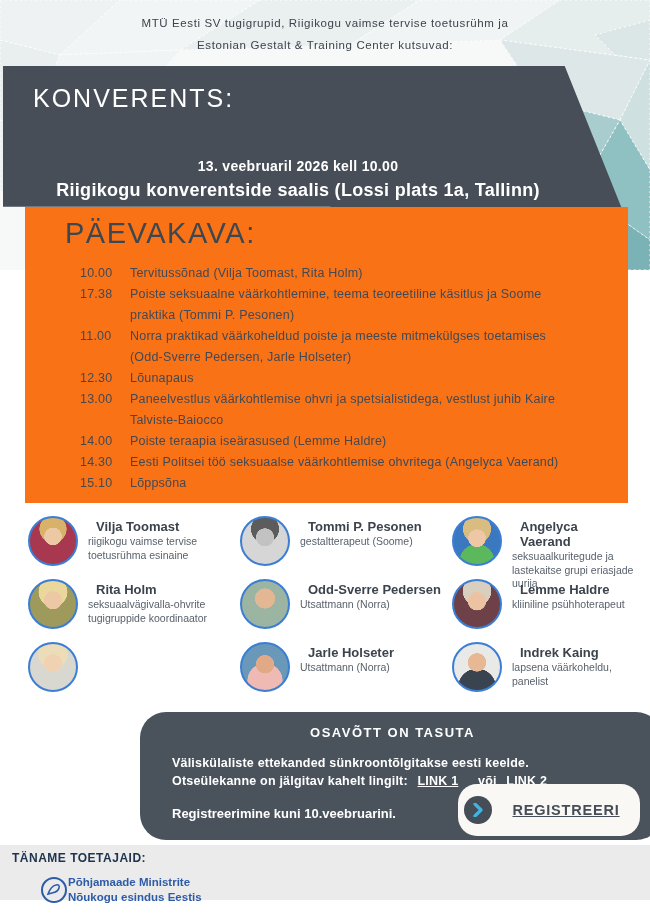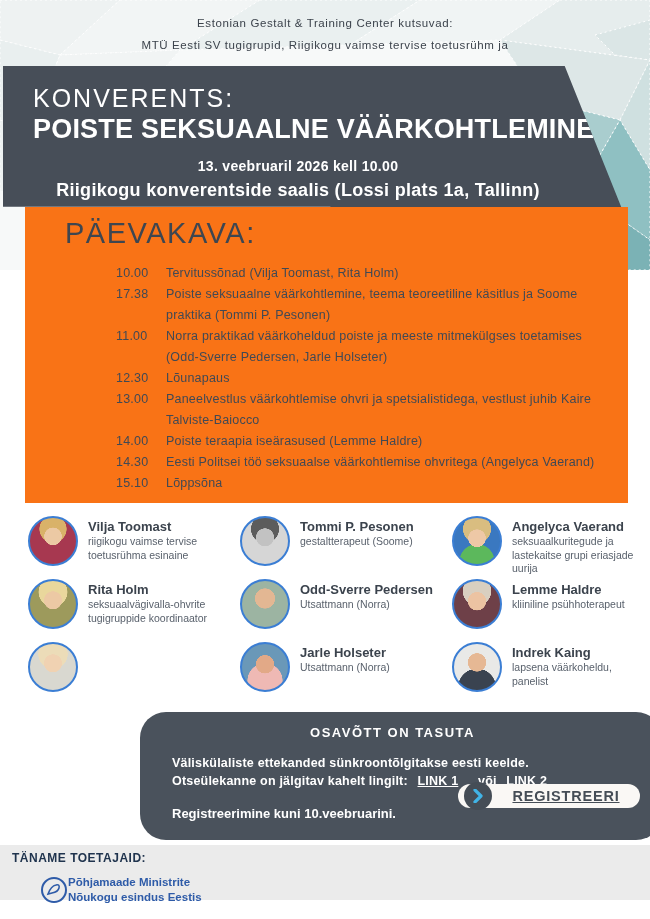--- a/index.html
+++ b/index.html
@@ -20,45 +20,45 @@
     clip-path:polygon(0% 0%, 90.6% 0%, 99.7% 79.5%, 99.3% 100%, 55% 100%, 52.8% 79.5%, 0% 79.5%);
     color:#ffffff;
   }
   .hero-kicker{position:absolute;left:30px;top:18px;font-size:25px;font-weight:300;letter-spacing:2px;}
   .hero-title{position:absolute;left:30px;top:48px;font-size:27px;font-weight:800;letter-spacing:.2px;white-space:nowrap;}
   .hero-date{position:absolute;left:0;top:92px;width:590px;text-align:center;font-size:14px;font-weight:700;letter-spacing:.3px;}
   .hero-loc{position:absolute;left:0;top:114px;width:590px;text-align:center;font-size:18px;font-weight:700;letter-spacing:.3px;}
   
   .agenda{position:absolute;left:25px;top:207px;width:603px;height:296px;background:#f97316;}
   .agenda-heading{position:absolute;left:40px;top:10px;font-size:29px;font-weight:300;letter-spacing:1.5px;color:#3e4650;}
-  .agenda-rows{position:absolute;left:55px;top:56px;width:505px;margin-left:36px;}
+  .agenda-rows{position:absolute;left:55px;top:56px;width:505px;}
   .agenda-row{display:flex;font-size:12.5px;line-height:21px;color:#414954;letter-spacing:.2px;}
   .agenda-time{width:50px;flex-shrink:0;}
   .agenda-text{flex:1;padding-right:12px;}
   
   .speakers{
     position:absolute;left:28px;top:516px;
     display:grid;grid-auto-flow:column;
     grid-template-rows:repeat(3,63px);
     grid-template-columns:212px 212px 182px;
   }
   .speaker{display:flex;gap:10px;align-items:flex-start;}
   .avatar{width:50px;height:50px;border-radius:50%;border:2px solid #3b7ed4;flex-shrink:0;box-sizing:border-box;}
-  .speaker-name{font-size:13px;font-weight:700;color:#3b434d;margin:3px 0 1px;}
+  .speaker-name{font-size:13px;font-weight:700;color:#3b434d;margin:3px 8px 1px;}
   .speaker-role{font-size:10.5px;color:#59616c;line-height:1.3;max-width:142px;}
   
   .infobox{position:absolute;left:140px;top:712px;width:522px;height:128px;border-radius:26px;background:#4a525c;color:#fff;}
   .infobox-heading{position:absolute;left:0;top:13px;width:505px;text-align:center;font-size:13px;font-weight:700;letter-spacing:1.5px;}
   .infobox-line1{position:absolute;left:32px;top:44px;font-size:12.5px;font-weight:700;letter-spacing:.2px;}
   .infobox-line2{position:absolute;left:32px;top:62px;font-size:12.5px;font-weight:700;letter-spacing:.2px;}
   .infobox-line2 a{color:#fff;text-decoration:underline;margin-left:6px;}
   .infobox-line2 .sep{margin-left:16px;}
   .infobox-register{position:absolute;left:32px;top:94px;font-size:13px;font-weight:700;}
   .register-btn{
-    position:absolute;left:318px;top:72px;width:182px;height:24px;border-radius:19px;
+    position:absolute;left:318px;top:72px;width:182px;height:52px;border-radius:19px;
     background:#faf8f5;display:flex;align-items:center;cursor:pointer;
   }
   .register-btn .chev-circle{
     width:28px;height:28px;border-radius:50%;background:#454d56;margin-left:6px;
     display:flex;align-items:center;justify-content:center;flex-shrink:0;
   }
   .register-btn .label{
     flex:1;text-align:center;color:#454d56;font-weight:800;font-size:14.5px;
     letter-spacing:.8px;text-decoration:underline;
   }
@@ -85,27 +85,26 @@
     <polygon points="620,120 650,60 650,170" fill="#cfe0e0"></polygon>
     <polygon points="540,100 620,120 580,190" fill="#a9cdce"></polygon>
     <polygon points="580,190 620,120 650,170 650,240" fill="#8fc0c2"></polygon>
     <polygon points="560,230 580,190 650,240 650,270 600,270" fill="#7bb2b5"></polygon>
     <polygon points="0,120 30,130 20,200 0,190" fill="#eef2f2"></polygon>
     <polygon points="595,35 650,20 650,60 615,55" fill="#dbe6e6"></polygon>
   </g>
 </svg>
 
 <div class="invite">
+  <div>MTÜ Eesti SV tugigrupid, Riigikogu vaimse tervise toetusrühm ja</div>
   <div>Estonian Gestalt &amp; Training Center kutsuvad:</div>
-  <div>MTÜ Eesti SV tugigrupid, Riigikogu vaimse tervise toetusrühm ja</div>
 </div>
 
 <div class="hero">
   <div class="hero-kicker">KONVERENTS:</div>
-  <div class="hero-title">POISTE SEKSUAALNE VÄÄRKOHTLEMINE</div>
   <div class="hero-date">13. veebruaril 2026 kell 10.00</div>
   <div class="hero-loc">Riigikogu konverentside saalis (Lossi plats 1a, Tallinn)</div>
 </div>
 
 <div class="agenda">
   <div class="agenda-heading">PÄEVAKAVA:</div>
   <div class="agenda-rows">
     <div class="agenda-row">
       <span class="agenda-time">10.00</span>
       <span class="agenda-text">Tervitussõnad (Vilja Toomast, Rita Holm)</span>

